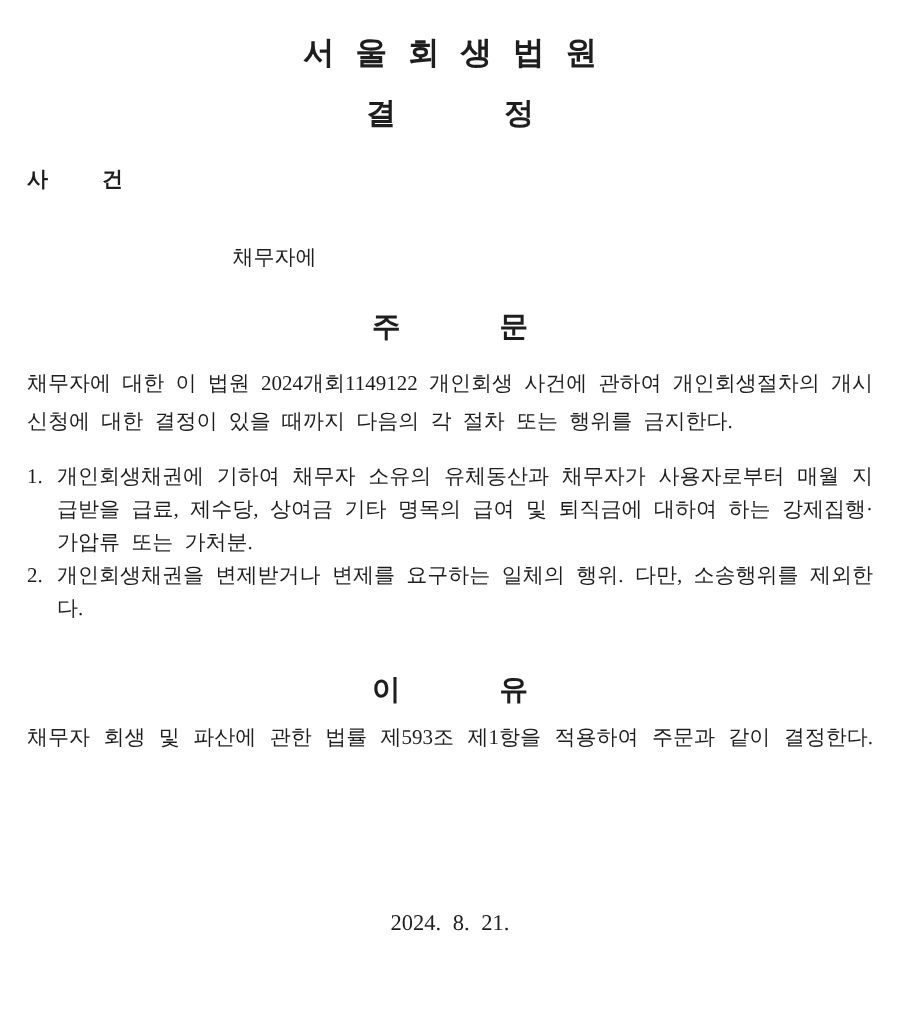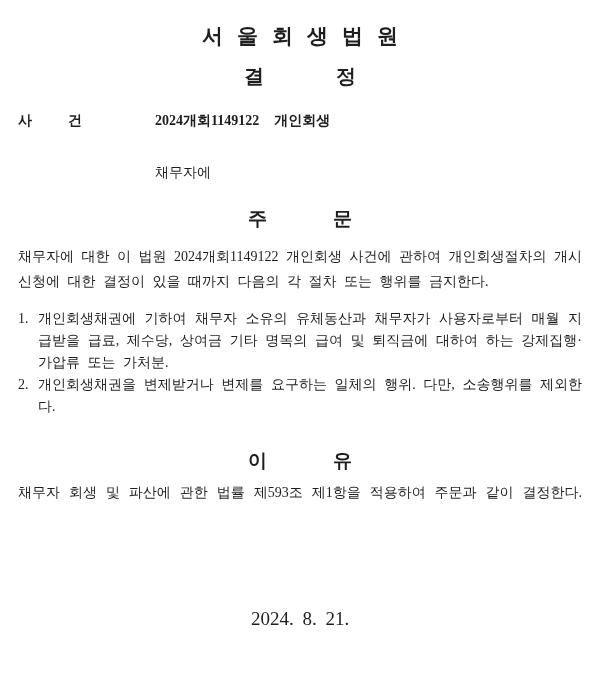--- a/index.html
+++ b/index.html
@@ -47,54 +47,54 @@
   }
   .case-value { margin-left: 73px; white-space: pre-wrap; }
   .party-detail { margin-left: 137px; margin-top: 33px; line-height: 22px; }
   .address-line { display: flex; }
   .address-text { margin-left: 10px; }
   .section-header {
     width: 104px;
     margin: 24px auto 0;
     font-size: 19px;
     line-height: 22px;
+    font-family: Liberation Mono, monospace;
   }
   .section-header.reason { margin-top: 32px; }
   .order-intro {
     margin-top: 14px;
     line-height: 25px;
     text-align: justify;
   }
   .order-list { margin-top: 14px; line-height: 22px; }
   .order-item { display: flex; }
   .order-item .num { width: 20px; flex: none; }
   .order-item .txt { flex: 1; text-align: justify; }
   .reason-text {
     margin-top: 10px;
     line-height: 22px;
     text-align: justify;
     text-align-last: justify;
   }
   .doc-date {
     margin-top: 104px;
     text-align: center;
-    font-size: 19px;
+    font-size: 15px;
   }
 </style>
 </head>
 <body>
 
 <div class="court-title spread">서 울 회 생 법 원</div>
 
 <div class="doc-type spread">결 정</div>
 
 <div class="case-section">
   <div class="case-row">
     <span class="case-label">사 건</span>
-    <span class="case-value">2024개회1149122  개인회생</span>
   </div>
 </div>
 
 <div class="party-detail">
   <div class="address-line">
     <span>채무자에</span>
   </div>
 </div>
 
 <div class="section-header spread">주 문</div>

